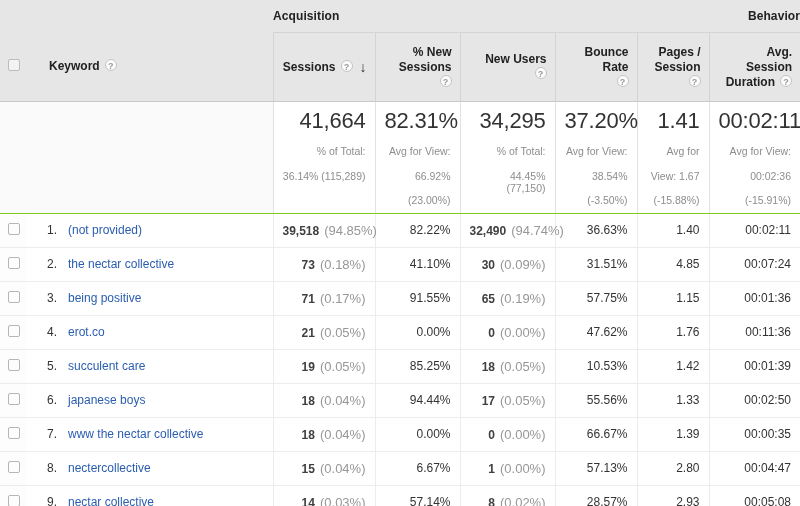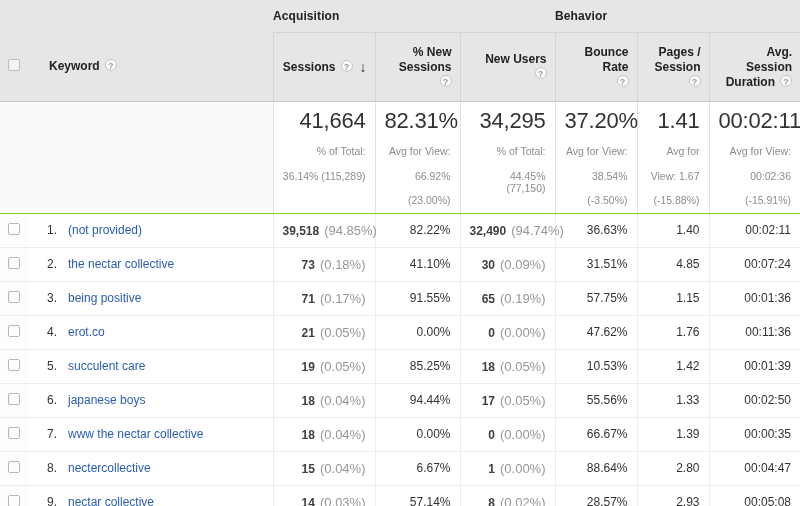--- a/index.html
+++ b/index.html
@@ -43,21 +43,21 @@
   }
   .grp-label {
     font-size: 12px;
     font-weight: bold;
     color: #222;
     padding-left: 10px;
     text-align: left;
     letter-spacing: 0.1px;
   }
   .grp-acq { border-left: 1px solid #d4d4d4; }
-  .grp-beh { border-left: 1px solid #d4d4d4; }
+  .grp-beh { border-left: 1px solid #d4d4d4; text-align: right; }
   .grp-blank { background: #e6e6e6; }
 
   
   .hdr-row th {
     background: #e6e6e6;
     height: 68px;
     padding: 0 8px;
     border-top: 1px solid #d4d4d4;
     border-left: 1px solid #d4d4d4;
     border-bottom: 1px solid #c9c9c9;
@@ -368,21 +368,21 @@
         <td><span class="plain">66.67%</span></td>
         <td><span class="plain">1.39</span></td>
         <td><span class="plain">00:00:35</span></td>
       </tr>
       <tr class="data-row">
         <td class="cell-check"><span class="cbox"></span></td>
         <td class="cell-keyword"><span class="rownum">8.</span><a class="kwlink" href="#">nectercollective</a></td>
         <td><span class="mval">15</span><span class="mpct">(0.04%)</span></td>
         <td><span class="plain">6.67%</span></td>
         <td><span class="mval">1</span><span class="mpct">(0.00%)</span></td>
-        <td><span class="plain">88.64%</span></td>
+        <td><span class="plain">57.13%</span></td>
         <td><span class="plain">2.80</span></td>
         <td><span class="plain">00:04:47</span></td>
       </tr>
       <tr class="data-row">
         <td class="cell-check"><span class="cbox"></span></td>
         <td class="cell-keyword"><span class="rownum">9.</span><a class="kwlink" href="#">nectar collective</a></td>
         <td><span class="mval">14</span><span class="mpct">(0.03%)</span></td>
         <td><span class="plain">57.14%</span></td>
         <td><span class="mval">8</span><span class="mpct">(0.02%)</span></td>
         <td><span class="plain">28.57%</span></td>

